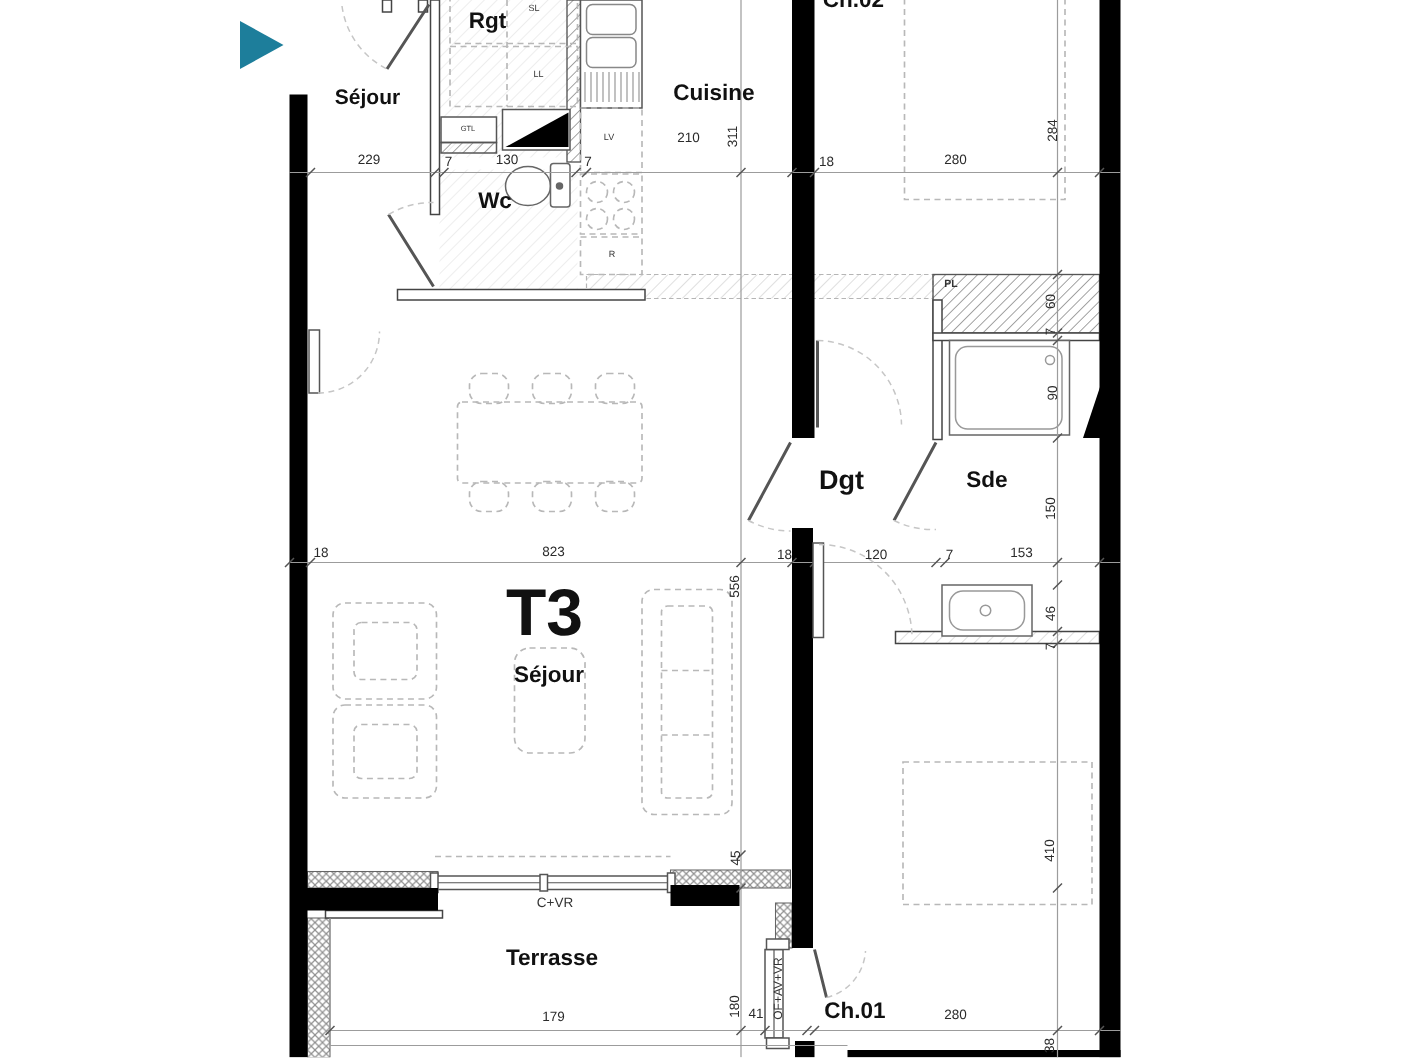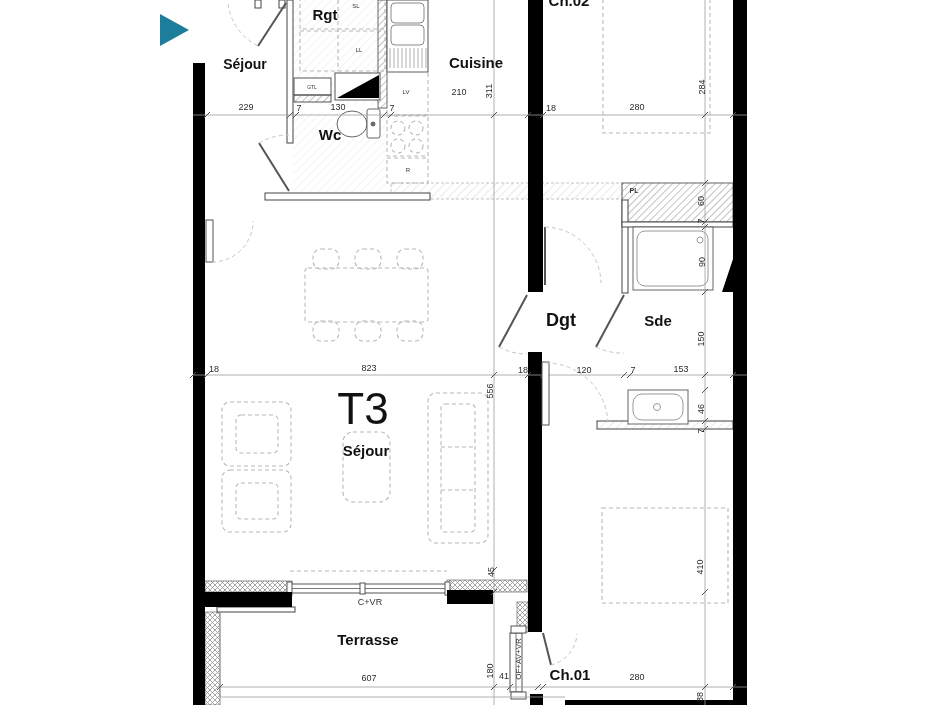--- a/index.html
+++ b/index.html
@@ -152,21 +152,21 @@
 
   <div class="marker"></div>
 
   <div class="lbl" style="left:245px;top:64px;font-size:14px">Séjour</div>
   <div class="lbl" style="left:325px;top:14px;font-size:15px">Rgt</div>
   <div class="lbl" style="left:476px;top:62px;font-size:15px">Cuisine</div>
   <div class="lbl" style="left:330px;top:134px;font-size:15px">Wc</div>
   <div class="lbl" style="left:569px;top:0px;font-size:15px">Ch.02</div>
   <div class="lbl" style="left:561px;top:320px;font-size:18px">Dgt</div>
   <div class="lbl" style="left:658px;top:320px;font-size:15px">Sde</div>
-  <div class="lbl" style="left:363px;top:409px;font-size:44px;font-weight:400">T3</div>
+  <div class="lbl" style="left:363px;top:409px;font-size:44px;font-weight:700">T3</div>
   <div class="lbl" style="left:366px;top:450px;font-size:15px">Séjour</div>
   <div class="lbl" style="left:368px;top:639px;font-size:15px">Terrasse</div>
   <div class="lbl" style="left:570px;top:674px;font-size:15px">Ch.01</div>
 
   <div class="eq" style="left:312px;top:87px;font-size:5px">GTL</div>
   <div class="eq" style="left:356px;top:6px">SL</div>
   <div class="eq" style="left:359px;top:50px">LL</div>
   <div class="eq" style="left:406px;top:92px">LV</div>
   <div class="eq" style="left:408px;top:170px">R</div>
   <div class="eq" style="left:634px;top:190px;font-size:7px;font-weight:bold">PL</div>
@@ -181,21 +181,21 @@
   <div class="dim" style="left:551px;top:108px">18</div>
   <div class="dim" style="left:637px;top:107px">280</div>
 
   <div class="dim" style="left:214px;top:369px">18</div>
   <div class="dim" style="left:369px;top:368px">823</div>
   <div class="dim" style="left:523px;top:370px">18</div>
   <div class="dim" style="left:584px;top:370px">120</div>
   <div class="dim" style="left:633px;top:370px">7</div>
   <div class="dim" style="left:681px;top:369px">153</div>
 
-  <div class="dim" style="left:369px;top:678px">607</div>
+  <div class="dim" style="left:369px;top:678px">179</div>
   <div class="dim" style="left:504px;top:676px">41</div>
   <div class="dim" style="left:637px;top:677px">280</div>
 
   <div class="dim v" style="left:489px;top:91px">311</div>
   <div class="dim v" style="left:490px;top:391px">556</div>
   <div class="dim v" style="left:491px;top:572px">45</div>
   <div class="dim v" style="left:490px;top:671px">180</div>
 
   <div class="dim v" style="left:702px;top:87px">284</div>
   <div class="dim v" style="left:701px;top:201px">60</div>

